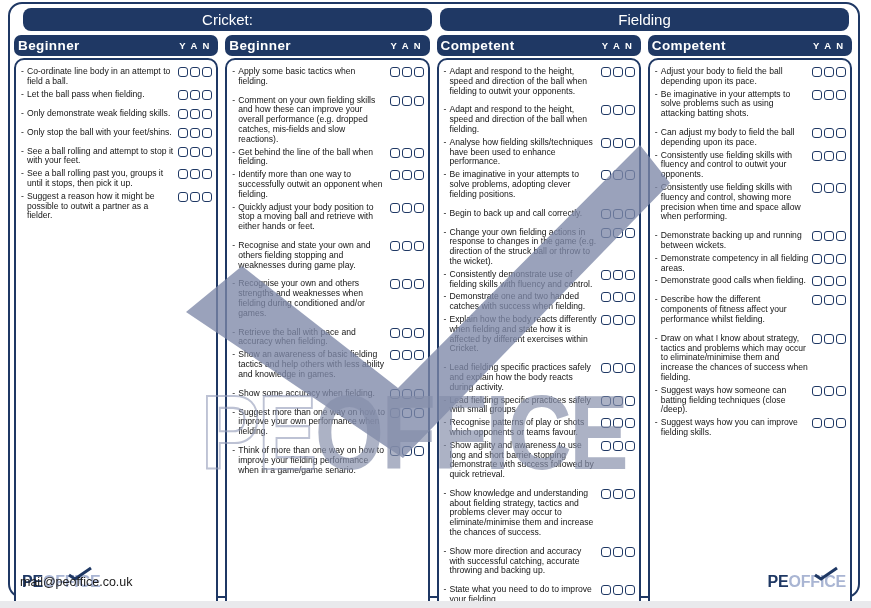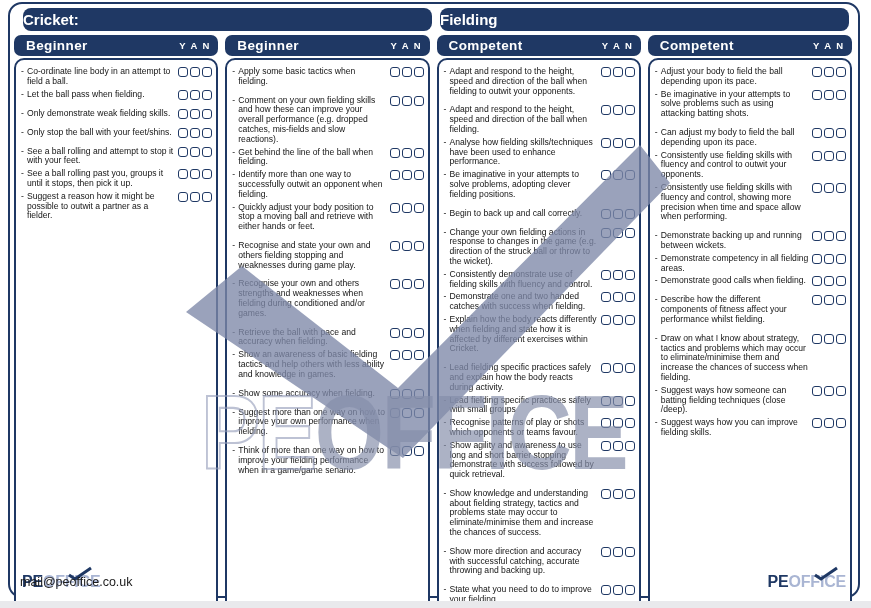--- a/index.html
+++ b/index.html
@@ -8,31 +8,31 @@
   .bottom-strip { position:absolute; left:0; top:601px; width:871px; height:7px; background:#e9e9ec; }
 
   .sheet {
     position:absolute; left:8px; top:2px; width:852px; height:596px;
     border:2px solid #1f3864; border-radius:14px; background:#ffffff;
     padding:3px 6px 0 4px;
   }
 
   .title-row { display:flex; gap:8px; margin:1px 3px 0 9px; }
   .title-bar {
-    flex:1; background:#1f3864; color:#ffffff; text-align:left;
-    font-size:15px; font-weight:bold; border-radius:8px;
+    flex:1; background:#1f3864; color:#ffffff; text-align:center;
+    font-size:15px; font-weight:normal; border-radius:8px;
     height:23px; line-height:23px;
   }
 
   .columns { display:flex; gap:7px; margin-top:4px; }
   .column { flex:1; display:flex; flex-direction:column; min-width:0; }
   .col-header {
     background:#1f3864; color:#ffffff; border-radius:7px;
     height:21px; display:flex; align-items:center; justify-content:space-between;
-    padding:0 7px 0 12px; margin-bottom:2px;
+    padding:0 7px 0 4px; margin-bottom:2px;
   }
   .col-level { font-size:13.5px; font-weight:bold; letter-spacing:.4px; }
   .yan { display:flex; gap:5px; margin-right:2px; }
   .yan-letter { font-size:9.5px; font-weight:bold; }
 
   .col-body {
     flex:1; background:#ffffff; border:2px solid #1f3864; border-radius:10px;
     height:517px; padding:7px 4px 4px 5px; overflow:hidden;
   }
   .group { margin-bottom:9px; }
@@ -498,21 +498,21 @@
                   <span class="checkbox"></span>
                   <span class="checkbox"></span>
                   <span class="checkbox"></span>
                 </div>
               </div>
             </div>
             <div class="group">
               <div class="item">
                 <div class="item-text">
                   <span class="bullet">-</span>
-                  <span>Show knowledge and understanding about fielding strategy, tactics and problems state may occur to eliminate/minimise them and increase the chances of success.</span>
+                  <span>Show knowledge and understanding about fielding strategy, tactics and problems clever may occur to eliminate/minimise them and increase the chances of success.</span>
                 </div>
                 <div class="boxes">
                   <span class="checkbox"></span>
                   <span class="checkbox"></span>
                   <span class="checkbox"></span>
                 </div>
               </div>
             </div>
             <div class="group">
               <div class="item">

